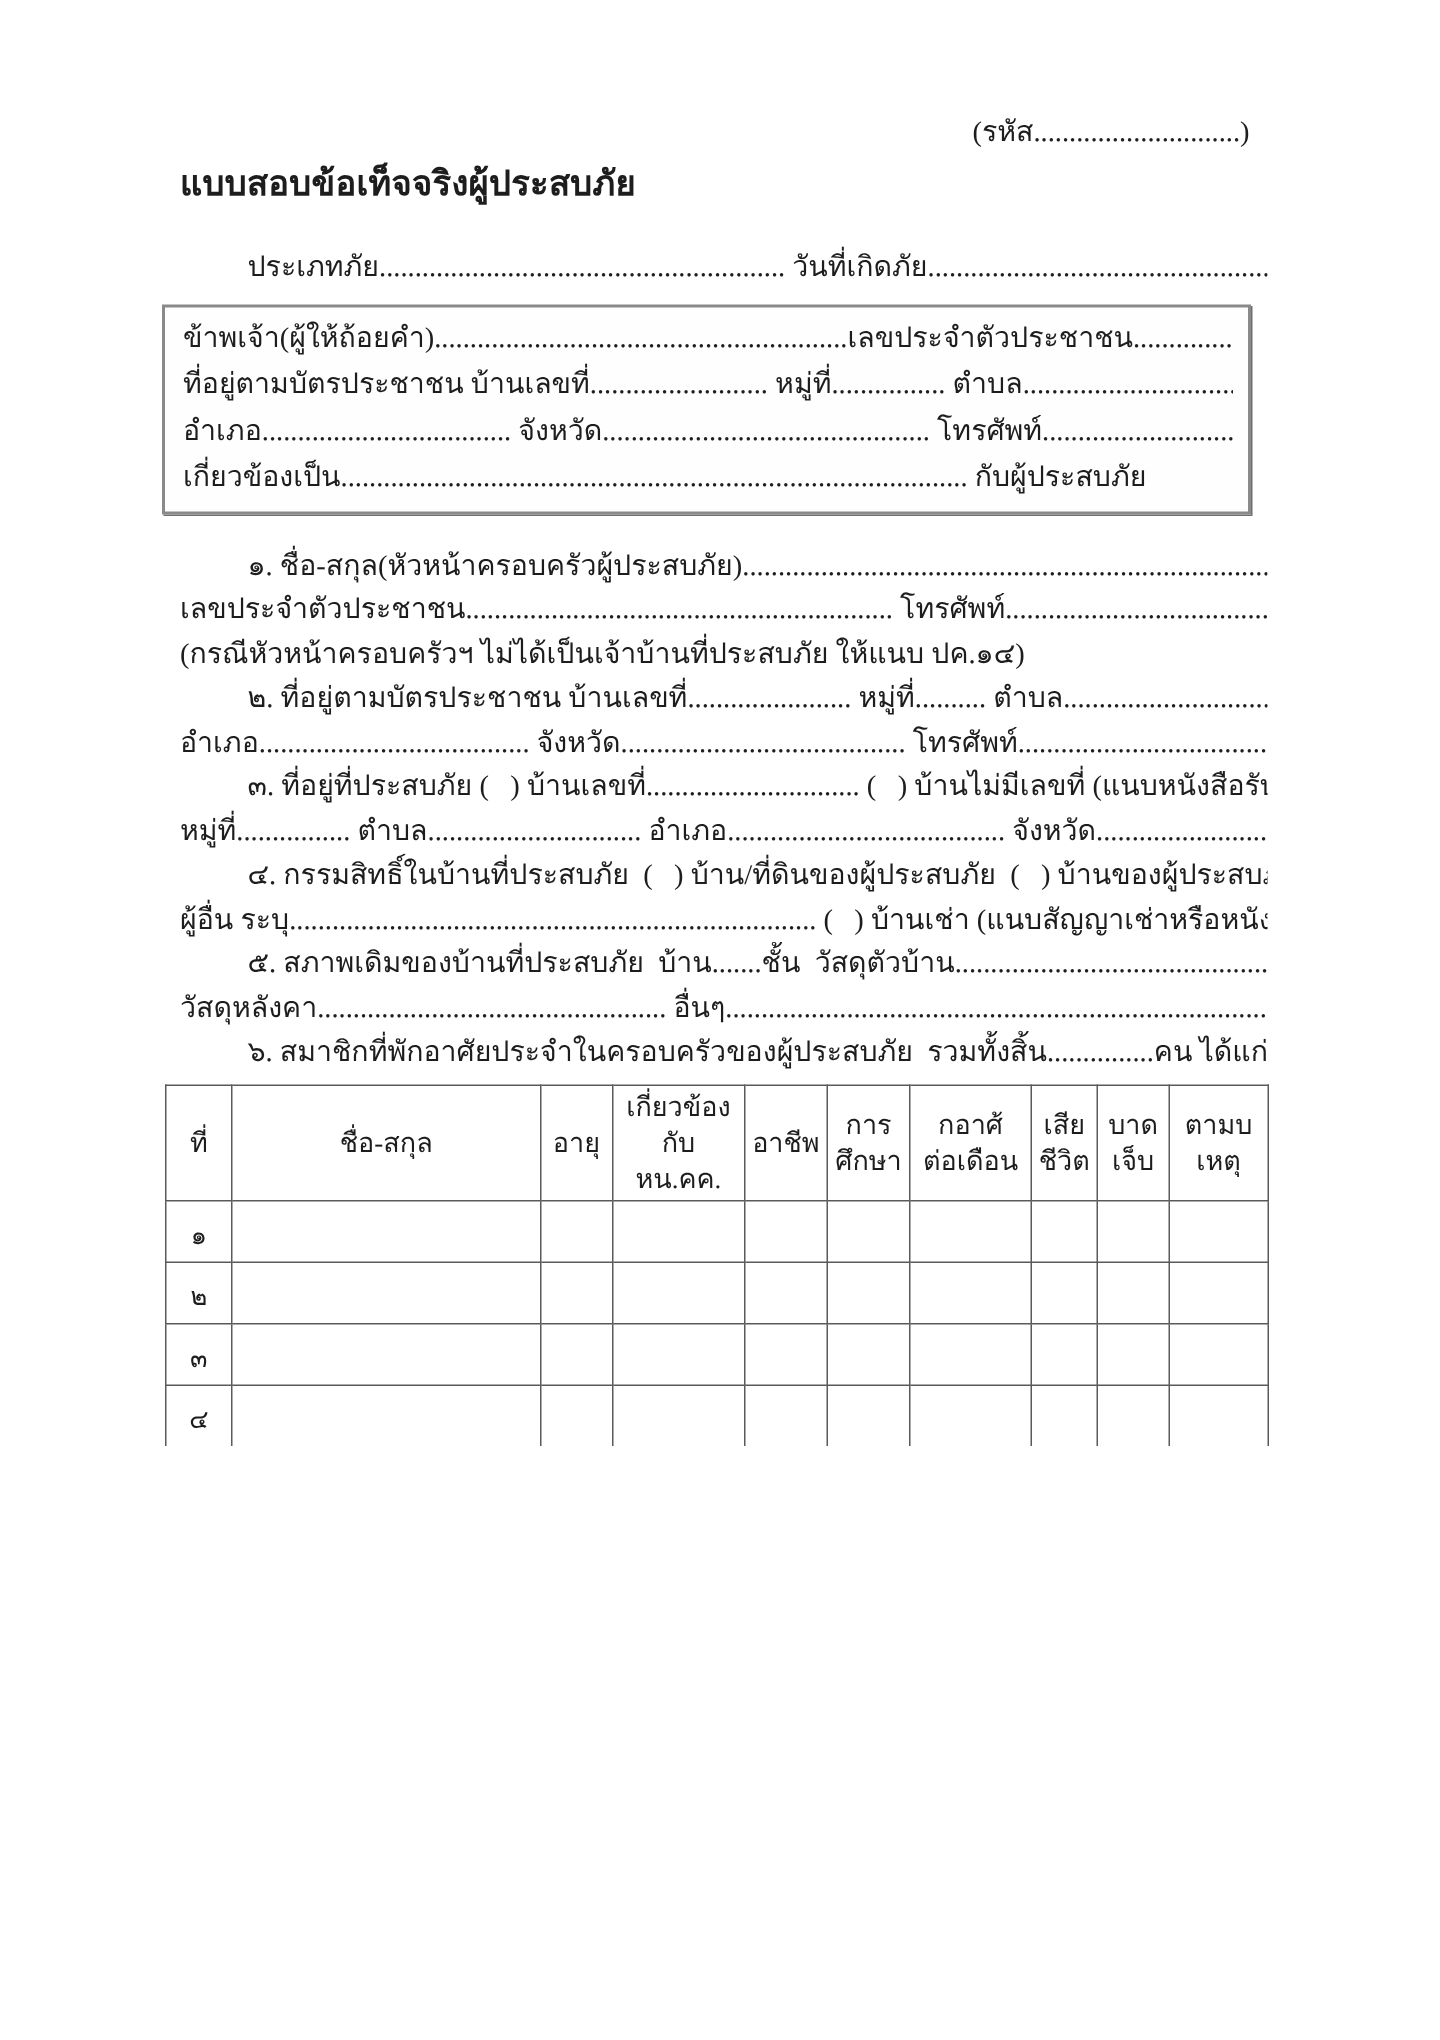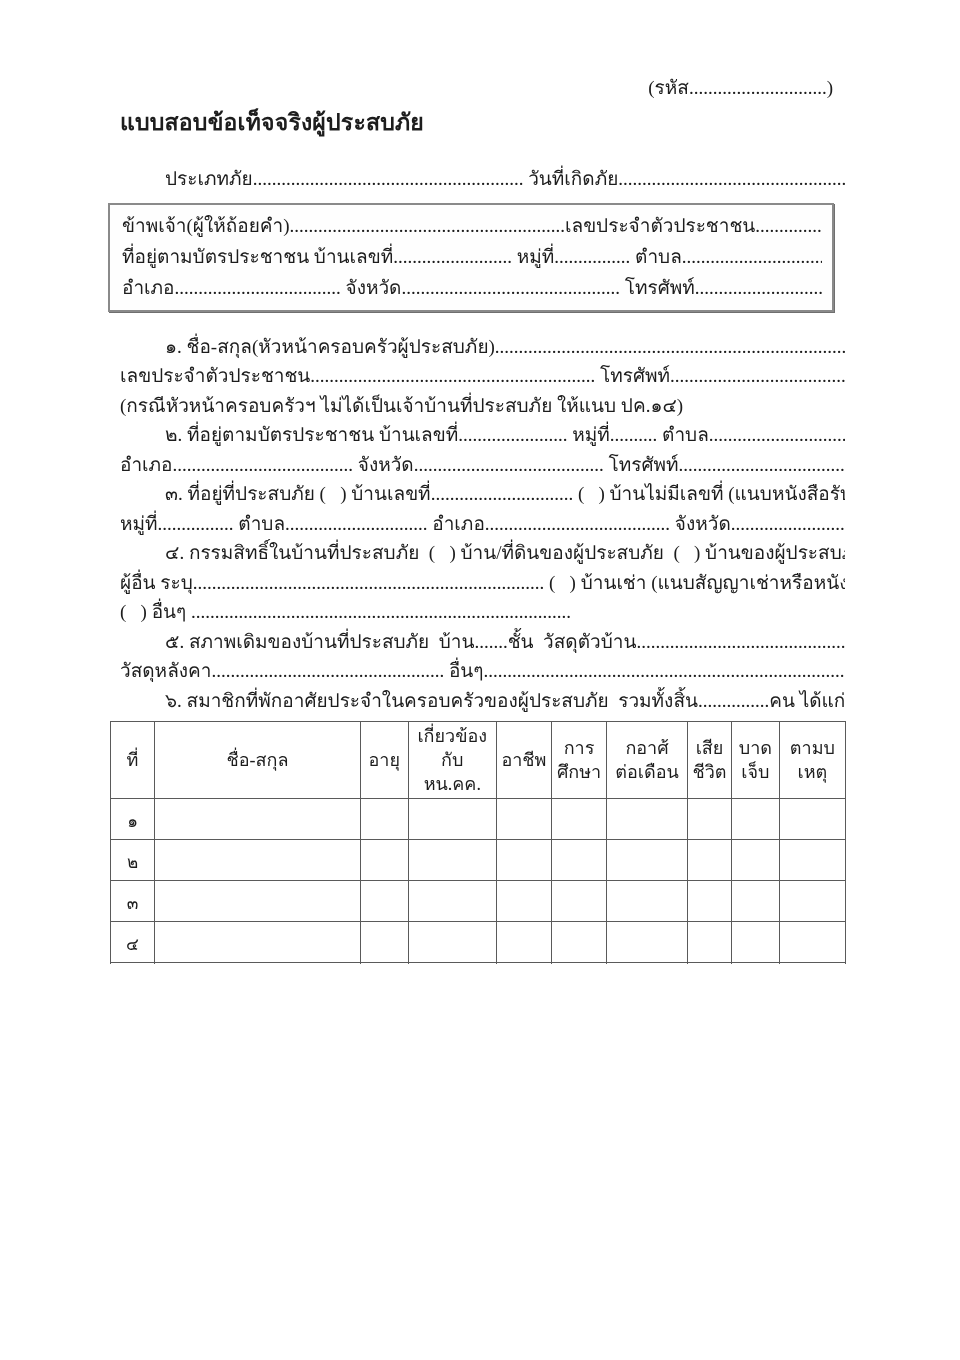--- a/index.html
+++ b/index.html
@@ -86,36 +86,36 @@
   <div class="code-line">(รหัส.............................)</div>
 
   <h1 class="title">แบบสอบข้อเท็จจริงผู้ประสบภัย</h1>
 
   <div class="line indent type-line">ประเภทภัย......................................................... วันที่เกิดภัย...........................................................................</div>
 
   <div class="box">
     <div class="line">ข้าพเจ้า(ผู้ให้ถ้อยคำ)..........................................................เลขประจำตัวประชาชน...........................................</div>
     <div class="line">ที่อยู่ตามบัตรประชาชน บ้านเลขที่......................... หมู่ที่................ ตำบล.......................................................</div>
     <div class="line">อำเภอ................................... จังหวัด.............................................. โทรศัพท์..............................................</div>
+    <div class="line">เกี่ยวข้องเป็น........................................................................................ กับผู้ประสบภัย</div>
   </div>
 
   <div class="body-text">
     <div class="line indent">๑. ชื่อ-สกุล(หัวหน้าครอบครัวผู้ประสบภัย)..............................................................................................</div>
     <div class="line">เลขประจำตัวประชาชน............................................................ โทรศัพท์.......................................................</div>
     <div class="line">(กรณีหัวหน้าครอบครัวฯ ไม่ได้เป็นเจ้าบ้านที่ประสบภัย ให้แนบ ปค.๑๔)</div>
 
     <div class="line indent">๒. ที่อยู่ตามบัตรประชาชน บ้านเลขที่....................... หมู่ที่.......... ตำบล.......................................................</div>
     <div class="line">อำเภอ...................................... จังหวัด........................................ โทรศัพท์..................................................</div>
 
     <div class="line indent">๓. ที่อยู่ที่ประสบภัย (   ) บ้านเลขที่.............................. (   ) บ้านไม่มีเลขที่ (แนบหนังสือรับรองฯ)</div>
     <div class="line">หมู่ที่................ ตำบล.............................. อำเภอ....................................... จังหวัด........................................</div>
 
     <div class="line indent">๔. กรรมสิทธิ์ในบ้านที่ประสบภัย  (   ) บ้าน/ที่ดินของผู้ประสบภัย  (   ) บ้านของผู้ประสบภัย/ที่ดิน</div>
     <div class="line">ผู้อื่น ระบุ.......................................................................... (   ) บ้านเช่า (แนบสัญญาเช่าหรือหนังสือรับรองฯ)</div>
-    <div class="line">(   ) อื่นๆ ................................................................................</div>
 
     <div class="line indent">๕. สภาพเดิมของบ้านที่ประสบภัย  บ้าน.......ชั้น  วัสดุตัวบ้าน..................................................................</div>
     <div class="line">วัสดุหลังคา................................................. อื่นๆ...........................................................................................</div>
 
     <div class="line indent">๖. สมาชิกที่พักอาศัยประจำในครอบครัวของผู้ประสบภัย  รวมทั้งสิ้น...............คน ได้แก่</div>
   </div>
 
   <table class="members">
     <colgroup>
       <col style="width:6%">

